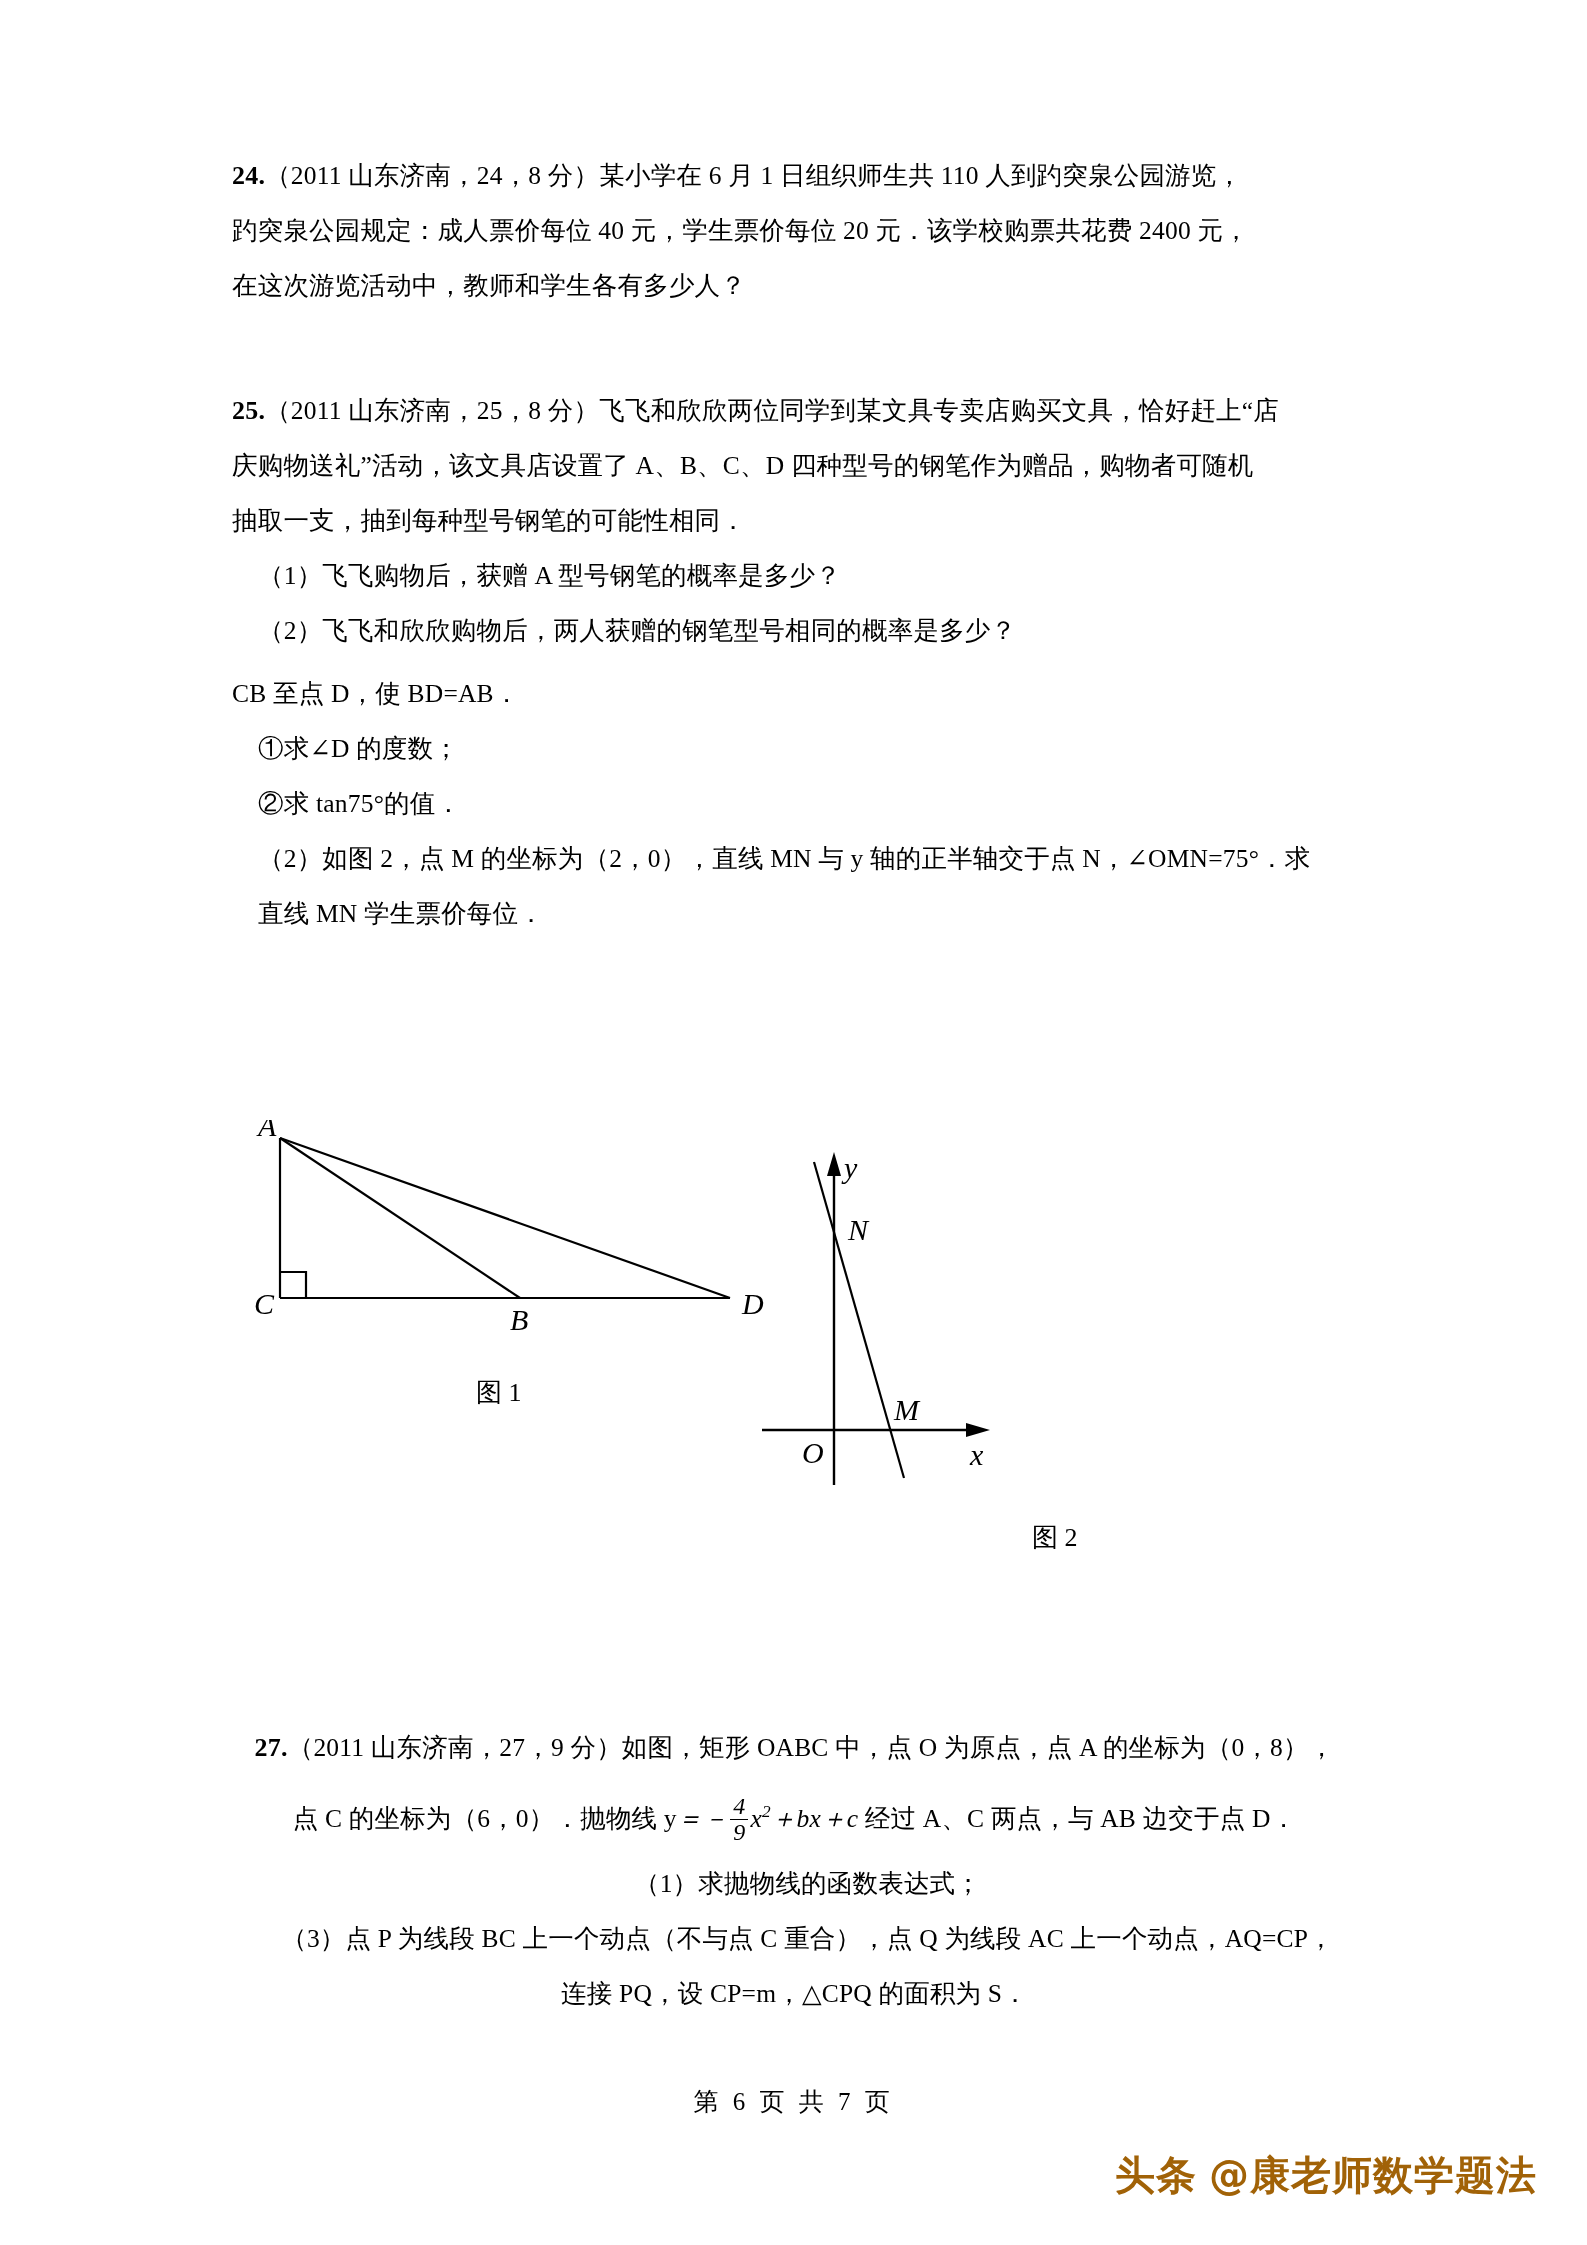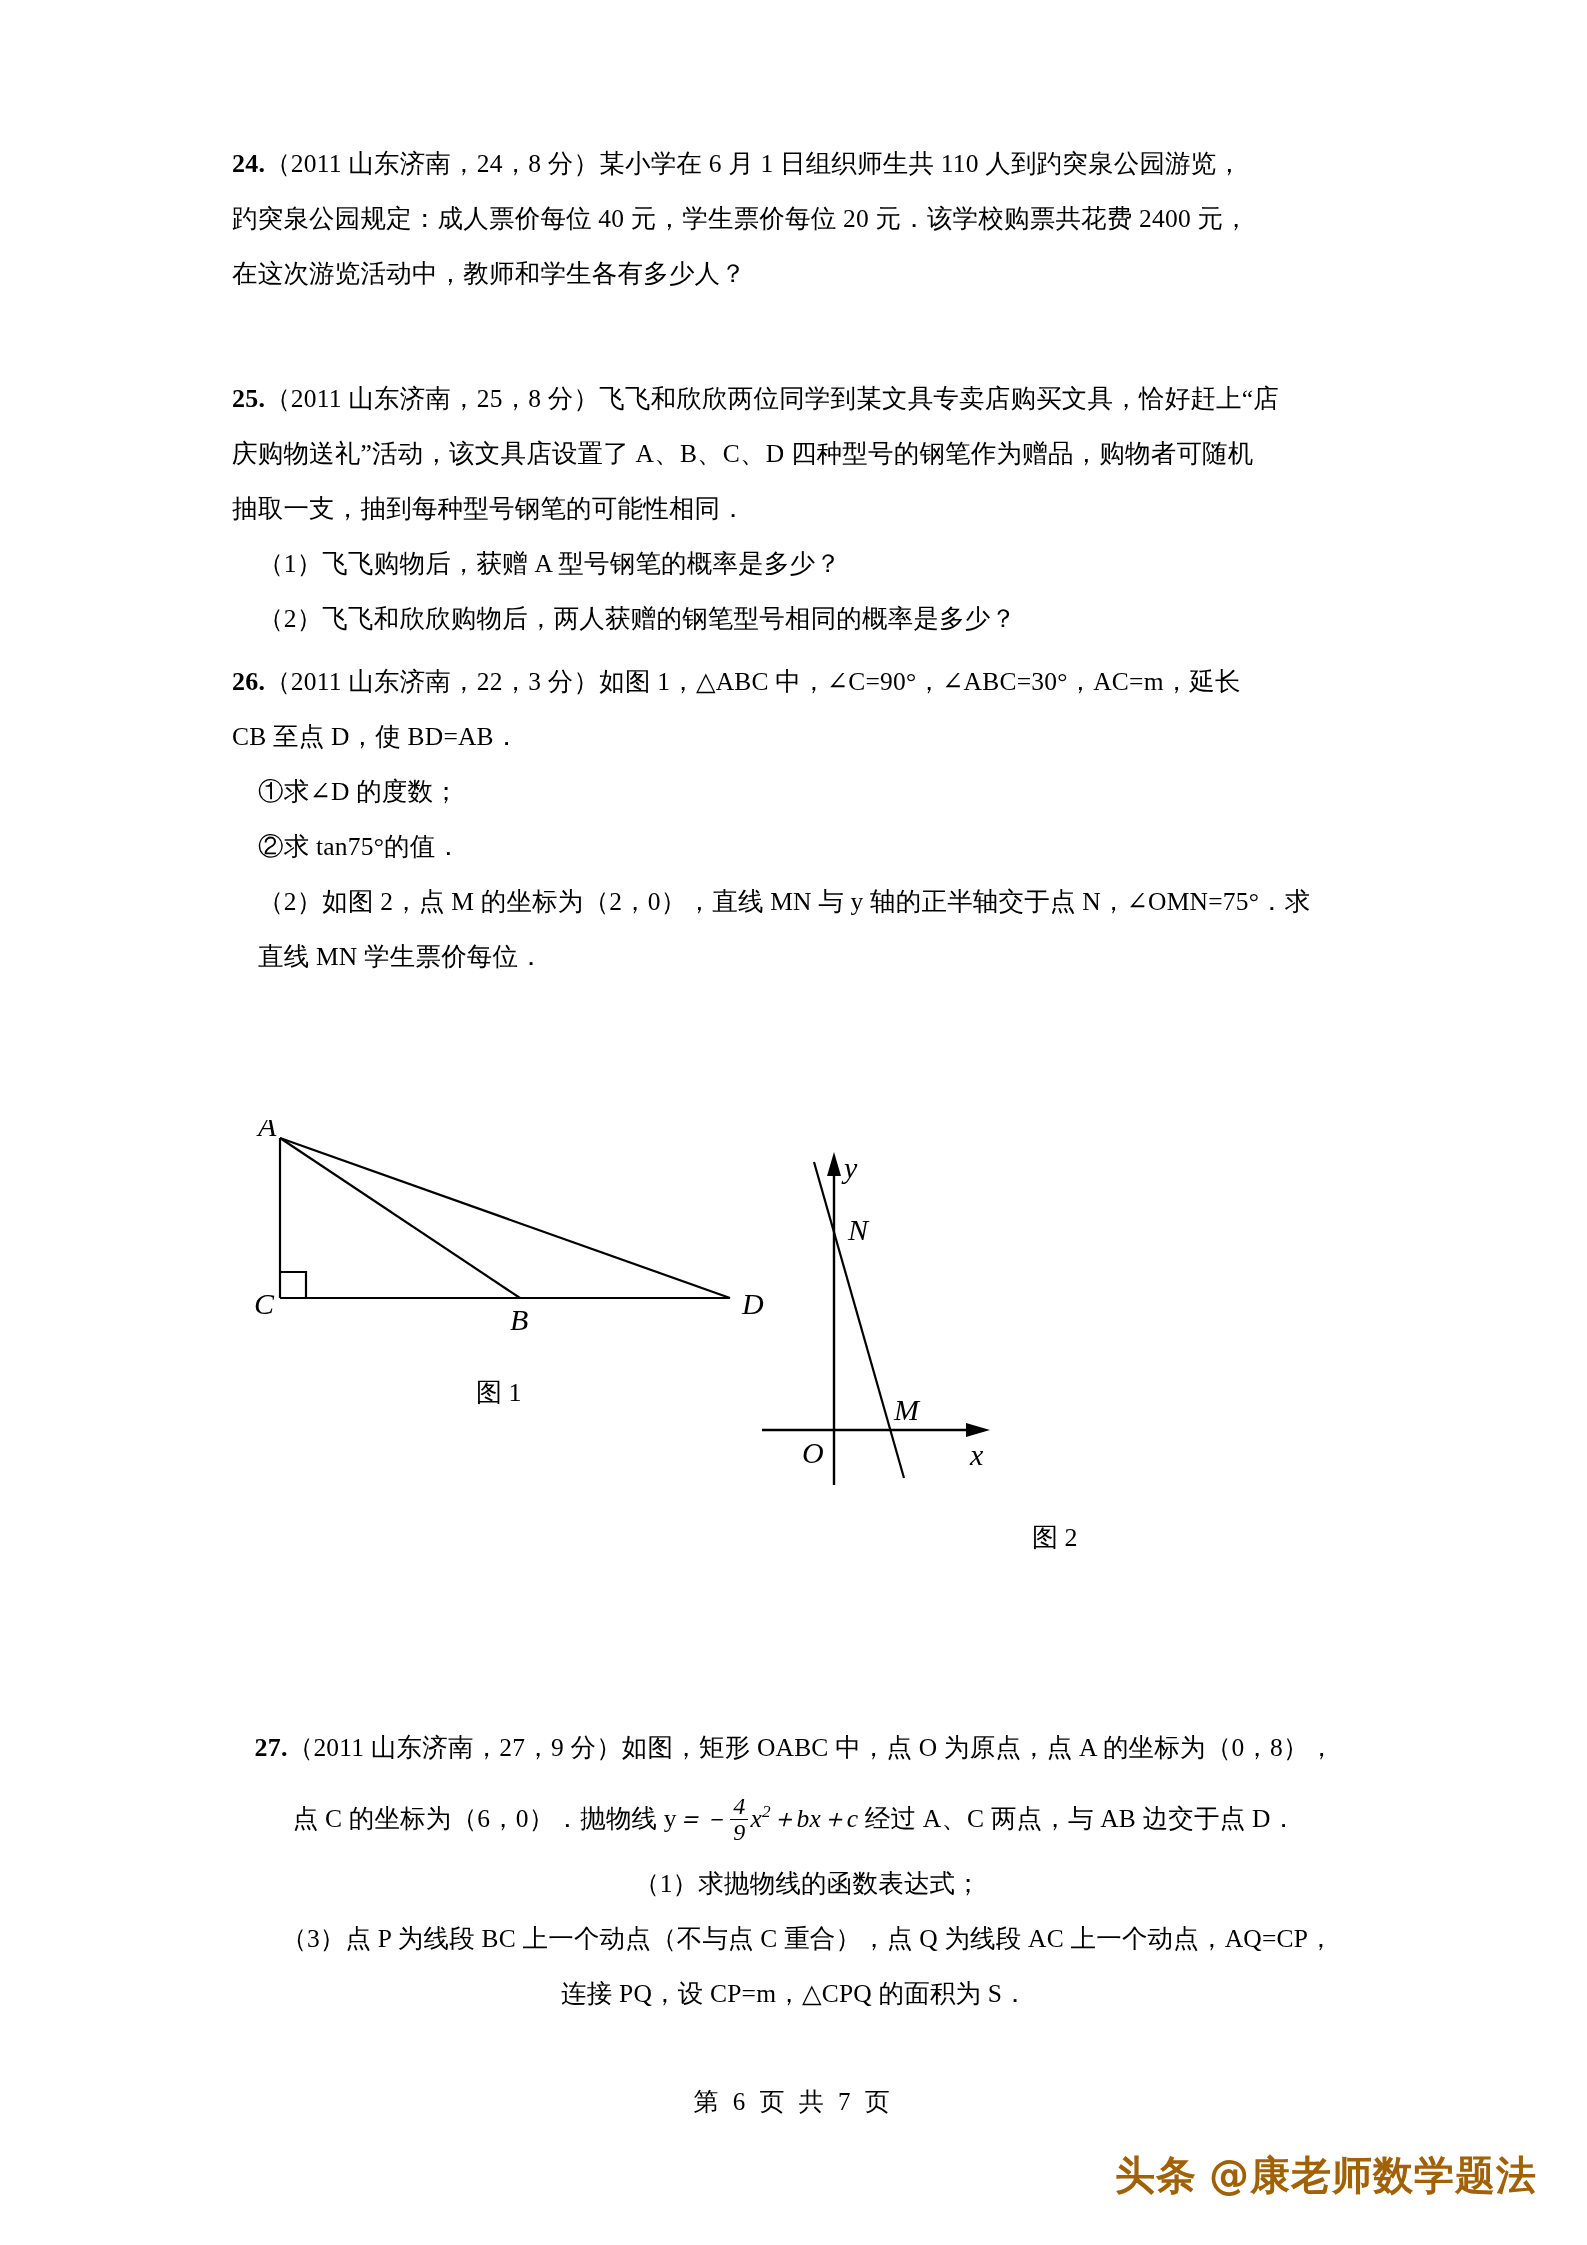--- a/index.html
+++ b/index.html
@@ -20,21 +20,21 @@
     position: absolute;
     left: 0; top: 0;
     width: 1587px;
     height: 2245px;
   }
 
   
   .content {
     position: absolute;
     left: 232px;
-    top: 136px;
+    top: 148px;
     width: 1125px;
   }
 
   .q {
     margin: 0 0 0 0;
   }
 
   .line {
     font-size: 25.5px;
     line-height: 55px;
@@ -172,21 +172,20 @@
       <div class="line"><span class="qnum">25.</span><span>（2011 山东济南，25，8 分）飞飞和欣欣两位同学到某文具专卖店购买文具，恰好赶上“店</span></div>
       <div class="line">庆购物送礼”活动，该文具店设置了 A、B、C、D 四种型号的钢笔作为赠品，购物者可随机</div>
       <div class="line">抽取一支，抽到每种型号钢笔的可能性相同．</div>
       <div class="line sub">（1）飞飞购物后，获赠 A 型号钢笔的概率是多少？</div>
       <div class="line sub">（2）飞飞和欣欣购物后，两人获赠的钢笔型号相同的概率是多少？</div>
     </div>
 
     <div class="gap-sm"></div>
 
     <div class="q">
-      <div class="line"><span class="qnum">26.</span><span>（2011 山东济南，22，3 分）如图 1，△ABC 中，∠C=90°，∠ABC=30°，AC=m，延长</span></div>
       <div class="line">CB 至点 D，使 BD=AB．</div>
       <div class="line sub">①求∠D 的度数；</div>
       <div class="line sub">②求 tan75°的值．</div>
       <div class="line sub">（2）如图 2，点 M 的坐标为（2，0），直线 MN 与 y 轴的正半轴交于点 N，∠OMN=75°．求</div>
       <div class="line sub">直线 MN 学生票价每位．</div>
     </div>
   </div>
 
   <div class="figures">
 

